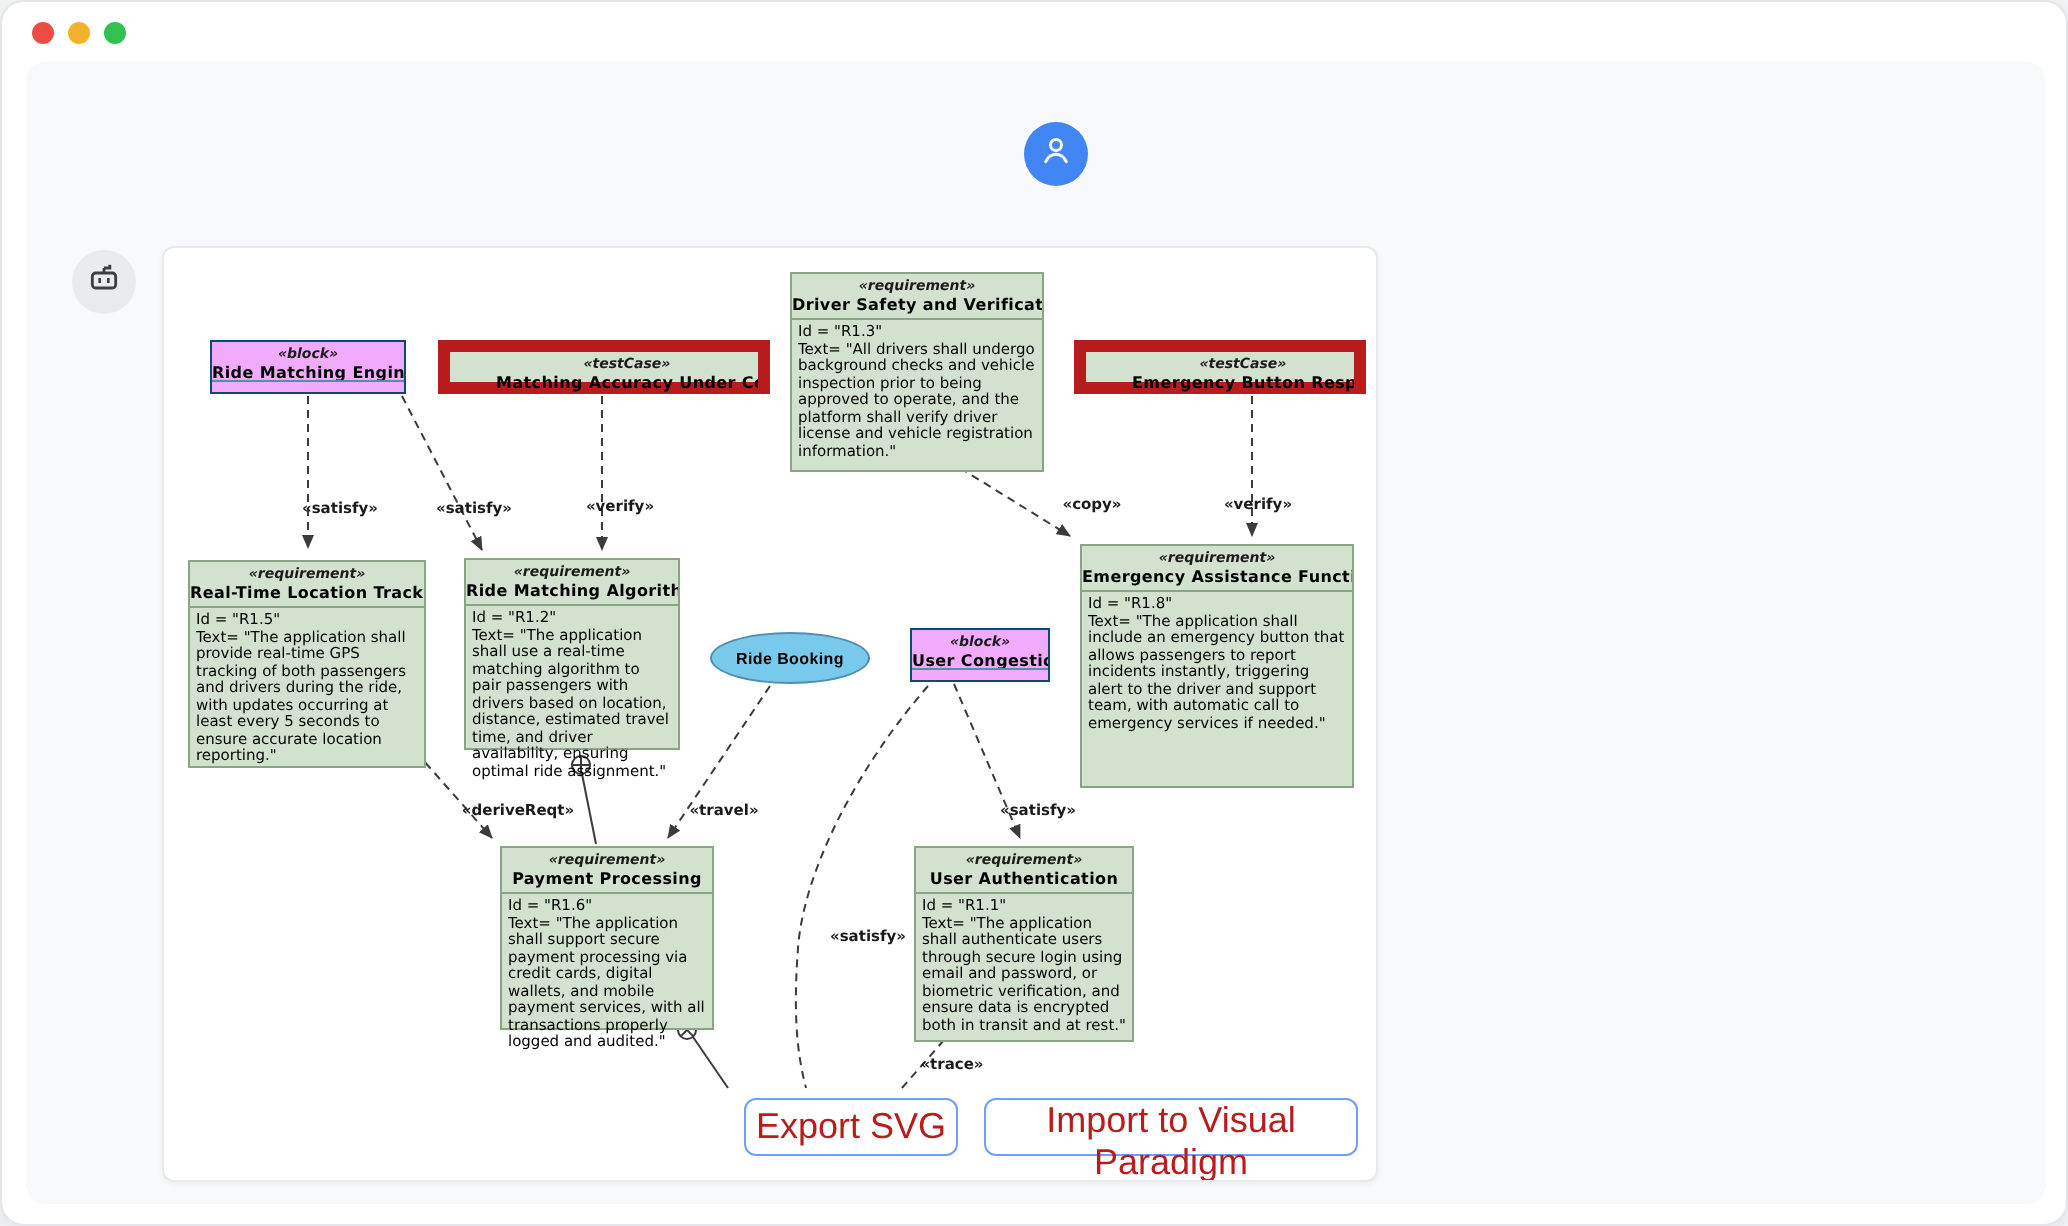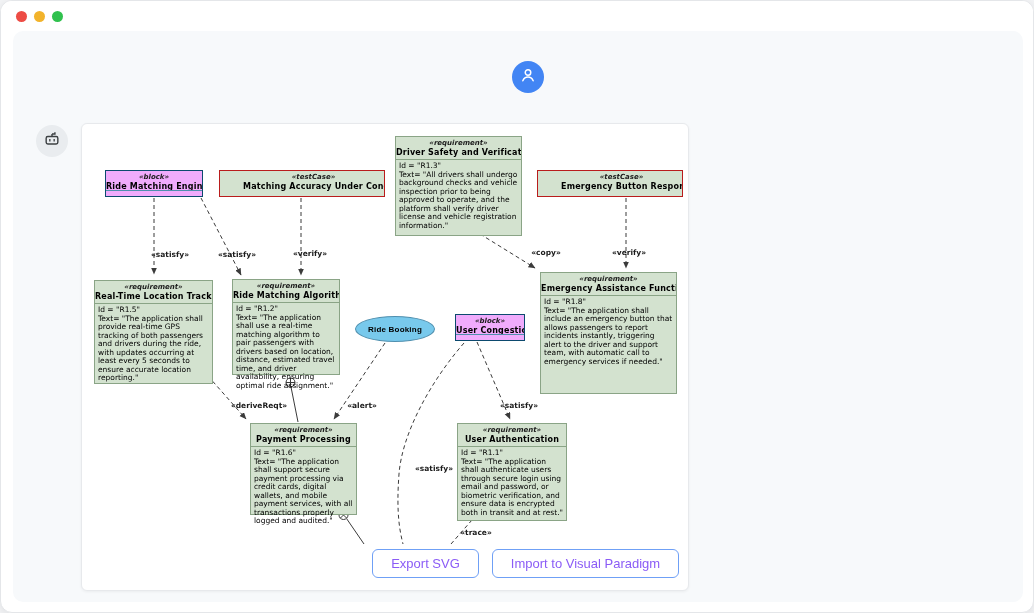--- a/index.html
+++ b/index.html
@@ -21,38 +21,38 @@
   .avatar-bot { position:absolute; left:35px; top:124px; width:32px; height:32px; border-radius:50%;
                 background:#e9ecef; display:flex; align-items:center; justify-content:center; }
 
   
   .canvas { position:absolute; left:80px; top:122px; width:608px; height:468px; background:#ffffff;
             border:1px solid #e7e9ec; border-radius:6px; box-shadow:0 1px 3px rgba(0,0,0,.05); overflow:hidden; }
   .edges { position:absolute; left:0; top:0; width:608px; height:468px; }
 
   .node { position:absolute; font-family:"DejaVu Sans", sans-serif; color:#000; }
   .blk  { background:#f0abfc; border:1px solid #0c4a6e; }
-  .tc   { background:#d3e2cf; border:1px solid #b91c1c;padding-left:23px; }
+  .tc   { background:#d3e2cf; border:6px solid #b91c1c;padding-left:23px; }
   .req  { background:#d3e2cf; border:1px solid #8aa486; }
   .node-head { text-align:center; padding-top:2px; }
   .stereo { font-size:7px; font-style:italic; color:#1b1b1b; line-height:9px;font-weight:bold; }
   .nname  { font-size:8px; font-weight:bold; letter-spacing:.2px; line-height:10px; white-space:nowrap; overflow:hidden; }
   .req .node-head { border-bottom:1px solid #8aa486; padding-bottom:1px; }
   .blk .strip { position:absolute; left:0; right:0; bottom:0; height:6px; border-top:1px solid #4f8fae; }
   .node-body { font-size:7.5px; line-height:8.5px; padding:2px 3px; overflow:hidden; }
   .node-body .idl { margin-bottom:0px; }
   .ellipse { position:absolute; background:#78c9ec; border:1px solid #4f8fae; border-radius:50%;
              display:flex; align-items:center; justify-content:center; font-family:Liberation Sans, sans-serif;
              font-size:8px; font-weight:bold; letter-spacing:.2px; }
   .elabel { position:absolute; transform:translate(-50%,-50%); font-family:"DejaVu Sans", sans-serif;
             font-size:7.5px; font-weight:bold; color:#1a1a1a; white-space:nowrap; }
 
   .actions { position:absolute; left:0; top:425px; width:608px; }
   .btn { position:absolute; height:29px; background:#ffffff; border:1px solid #6fa0f6; border-radius:6px;
-         color:#8b5cf6; font-size:13px; font-family:"Liberation Sans", sans-serif; cursor:pointer; }
+         color:#b91c1c; font-size:18px; font-family:"Liberation Sans", sans-serif; cursor:pointer; }
   .btn.export { left:290px; width:107px; }
   .btn.import { left:410px; width:187px; }
 </style>
 </head>
 <body>
 
 <div class="window">
   <div class="titlebar">
     <span class="dot red"></span>
     <span class="dot yellow"></span>
@@ -212,21 +212,21 @@
         <div>Text= "The application shall authenticate users through secure login using email and password, or biometric verification, and ensure data is encrypted both in transit and at rest."</div>
       </div>
     </div>
 
     <span class="elabel" style="left:88px;top:130px;">«satisfy»</span>
     <span class="elabel" style="left:155px;top:130px;">«satisfy»</span>
     <span class="elabel" style="left:228px;top:129px;">«verify»</span>
     <span class="elabel" style="left:464px;top:128px;">«copy»</span>
     <span class="elabel" style="left:547px;top:128px;">«verify»</span>
     <span class="elabel" style="left:177px;top:281px;">«deriveReqt»</span>
-    <span class="elabel" style="left:280px;top:281px;">«alert»</span>
+    <span class="elabel" style="left:280px;top:281px;">«travel»</span>
     <span class="elabel" style="left:437px;top:281px;">«satisfy»</span>
     <span class="elabel" style="left:352px;top:344px;">«satisfy»</span>
     <span class="elabel" style="left:394px;top:408px;">«trace»</span>
 
     <div class="actions">
       <button class="btn export">Export SVG</button>
       <button class="btn import">Import to Visual Paradigm</button>
     </div>
   </div>
 </div>

